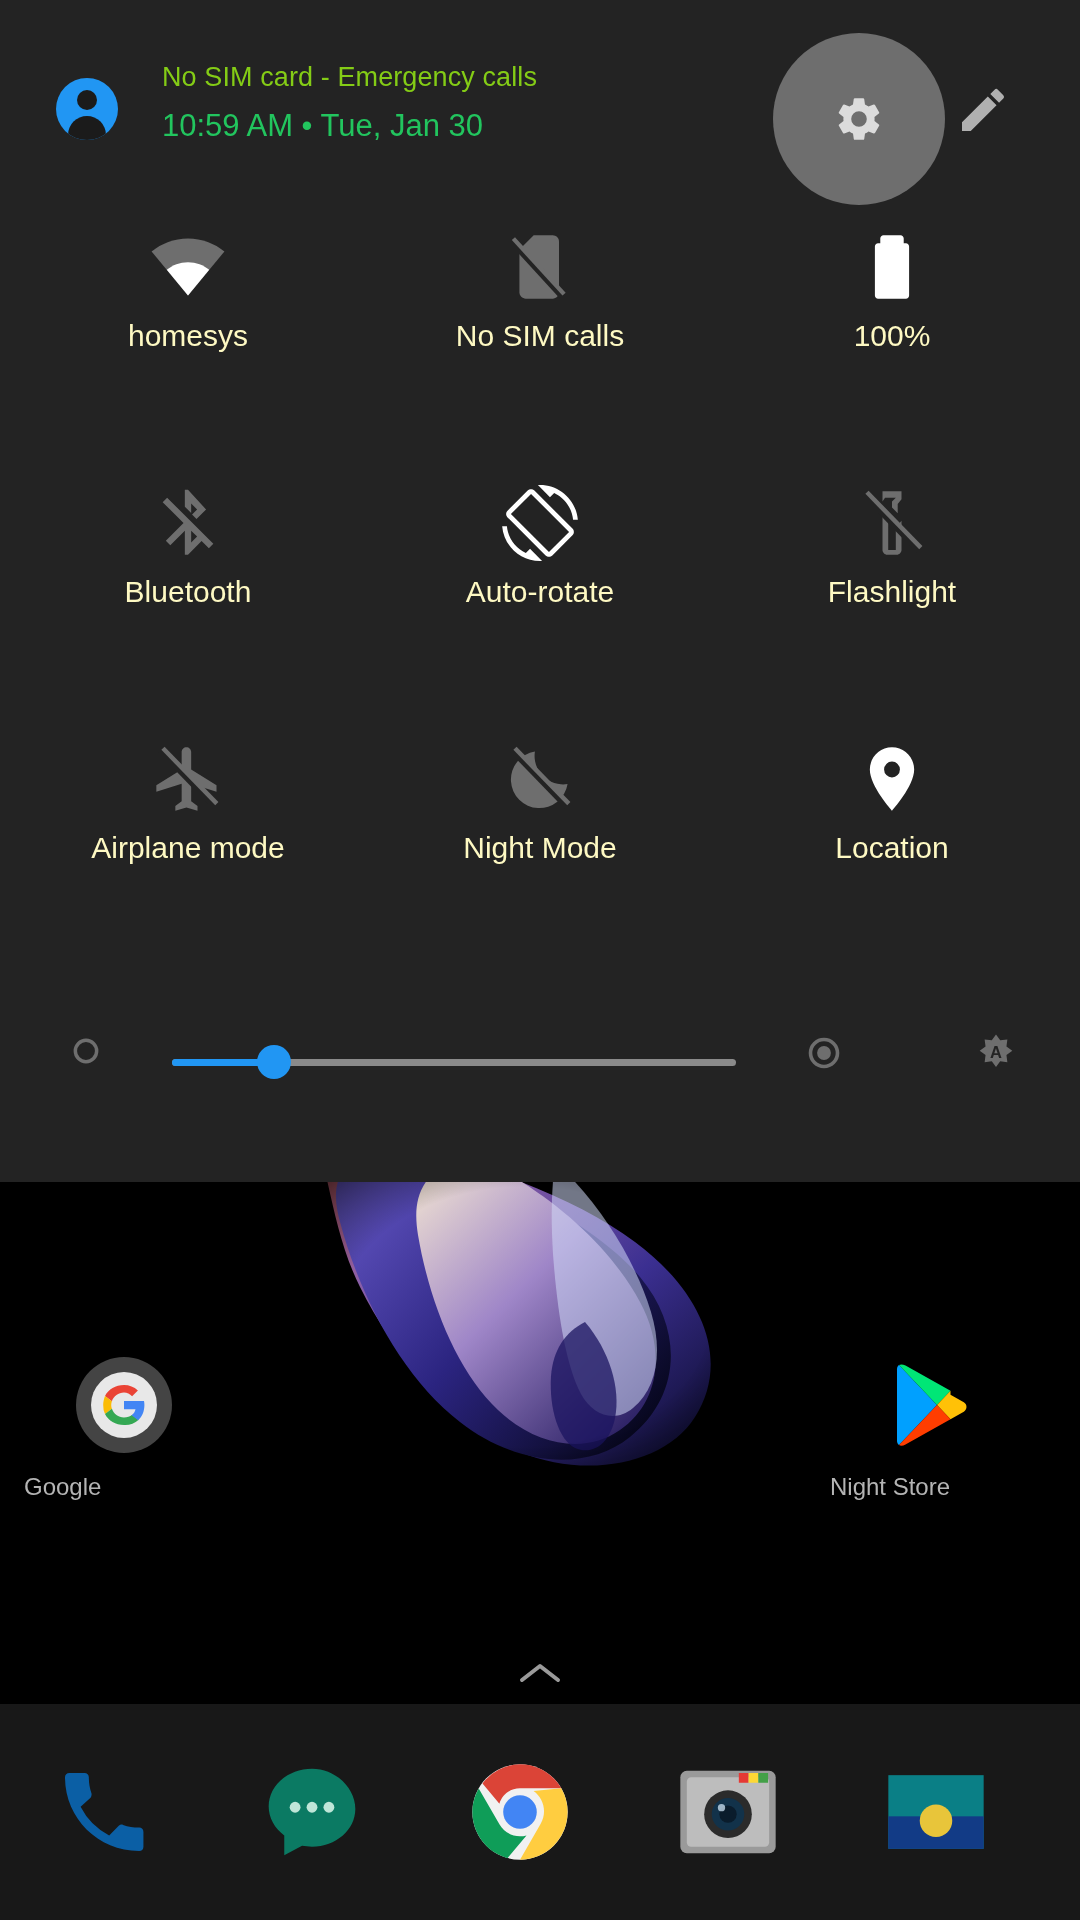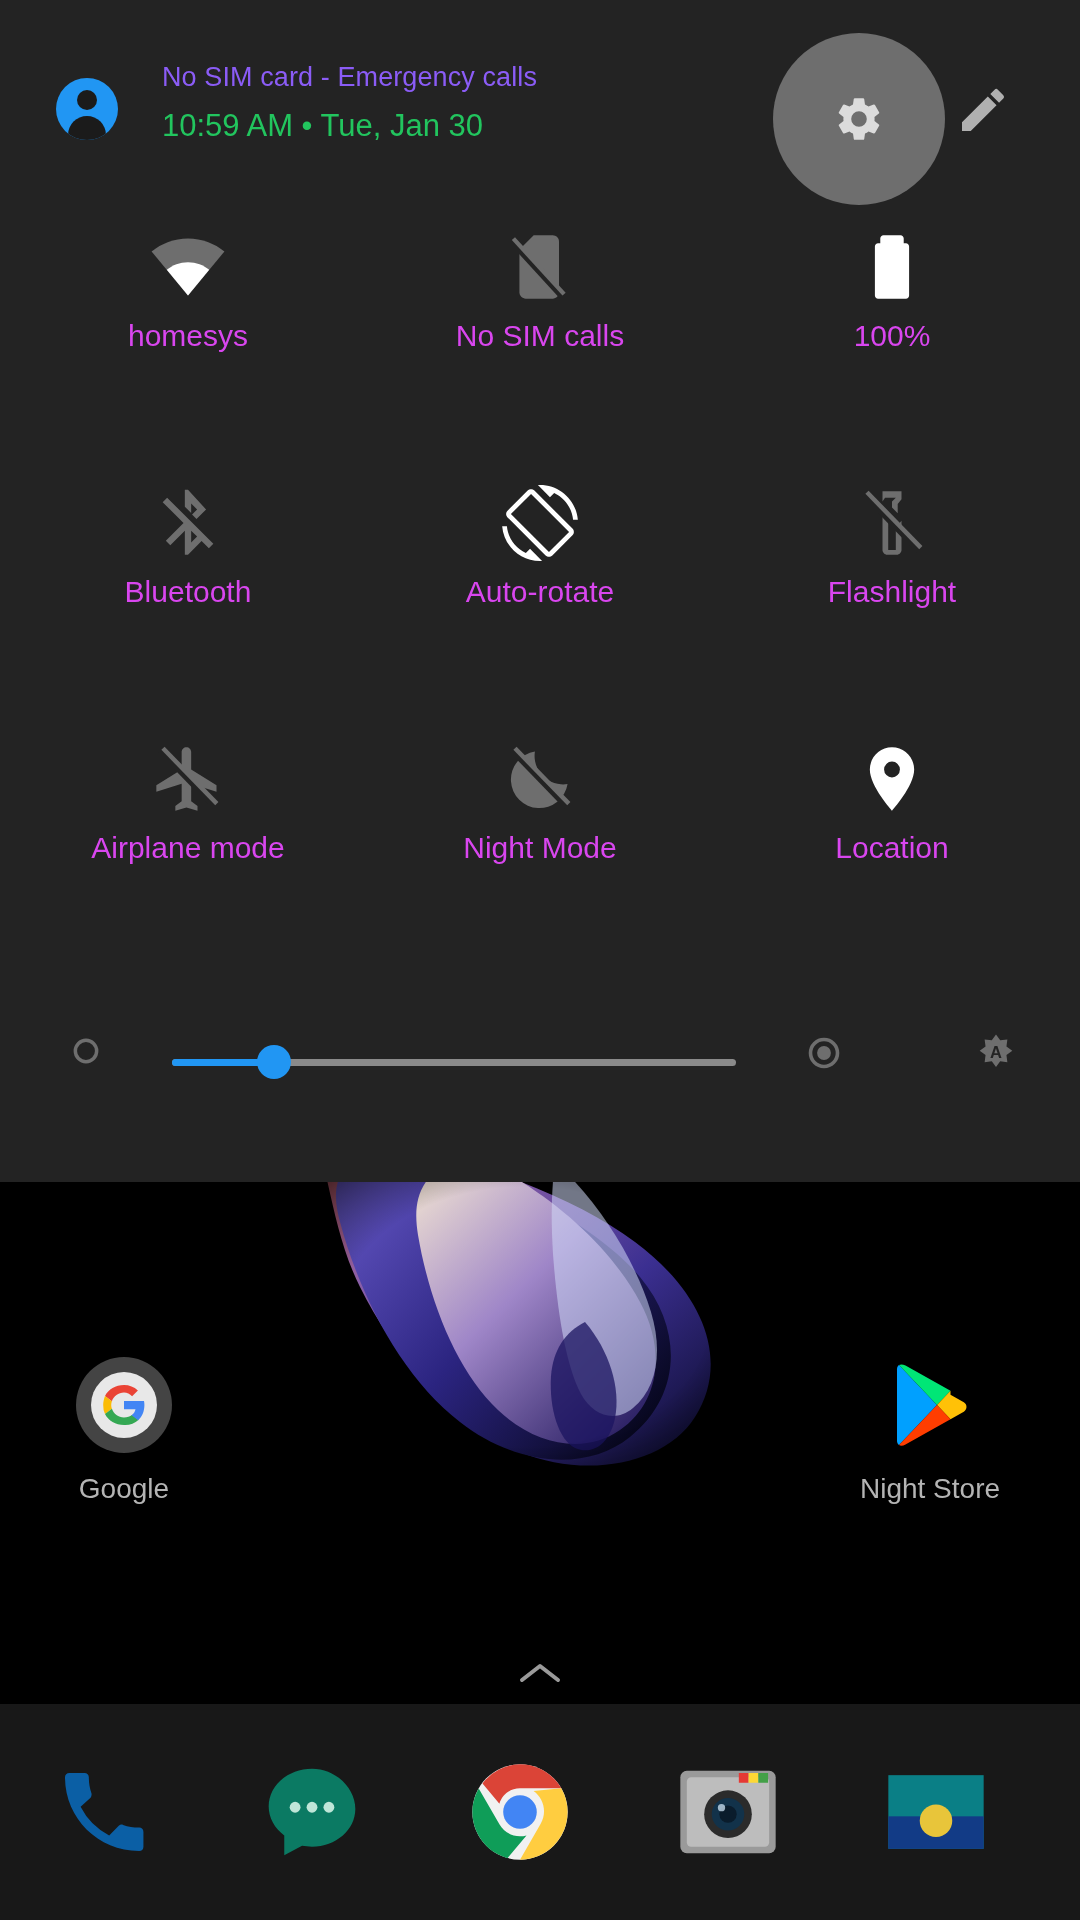--- a/index.html
+++ b/index.html
@@ -12,38 +12,38 @@
 
   
   #qs-header { position:absolute; left:0; top:0; width:1080px; height:205px; }
   #avatar { position:absolute; left:56px; top:78px; width:62px; height:62px;
     border-radius:50%; background:#2196f3; overflow:hidden; }
   #avatar .head { position:absolute; left:50%; top:12px; width:20px; height:20px;
     margin-left:-10px; border-radius:50%; background:#1b1b1b; }
   #avatar .body { position:absolute; left:50%; top:38px; width:38px; height:30px;
     margin-left:-19px; border-radius:19px 19px 0 0; background:#1b1b1b; }
   #carrier-text { position:absolute; left:162px; top:62px; font-size:27px;
-    color:#8b5cf6; letter-spacing:.1px; white-space:nowrap; }
+    color:#84cc16; letter-spacing:.1px; white-space:nowrap; }
   #clock-date { position:absolute; left:162px; top:108px; font-size:31px;
     color:#22c55e; white-space:nowrap; }
   #settings-button { position:absolute; left:773px; top:33px; width:172px; height:172px;
     border-radius:50%; background:#6e6e6e; }
   #settings-button svg { position:absolute; left:50%; top:50%;
     margin:-26px 0 0 -26px; width:52px; height:52px; }
   #edit-button { position:absolute; left:955px; top:82px; width:56px; height:56px; }
   #edit-button svg { width:56px; height:56px; }
 
   
   #qs-tiles { position:absolute; left:0; top:215px; width:1080px; height:740px; }
   .tile { position:absolute; width:360px; height:246px; }
   .tile .ticon { position:absolute; left:50%; top:14px; width:76px; height:76px;
     margin-left:-38px; }
   .tile .ticon svg { width:76px; height:76px; display:block; }
   .tile .tlabel { position:absolute; left:0; top:104px; width:100%;
-    text-align:center; font-size:30px; color:#d946ef; white-space:nowrap; }
+    text-align:center; font-size:30px; color:#fef9c3; white-space:nowrap; }
   .tile.c0 { left:8px; }  .tile.c1 { left:360px; } .tile.c2 { left:712px; }
   .tile.r0 { top:0; }     .tile.r1 { top:256px; }  .tile.r2 { top:512px; }
 
   
   #brightness-row { position:absolute; left:0; top:1005px; width:1080px; height:90px; }
   #bright-low-icon { position:absolute; left:70px; top:30px; width:32px; height:32px; }
   #slider-track { position:absolute; left:172px; top:54px; width:564px; height:7px;
     border-radius:4px; background:#8a8a8a; }
   #slider-fill { position:absolute; left:0; top:0; height:7px; border-radius:4px;
     background:#2196f3; }
@@ -53,21 +53,21 @@
   #bright-auto-icon { position:absolute; left:974px; top:28px; width:44px; height:44px; }
 
   
   #home { position:absolute; left:0; top:1182px; width:1080px; height:738px;
     background:#000; overflow:hidden; }
   #wallpaper { position:absolute; left:255px; top:-10px; width:540px; height:380px; }
   .app { position:absolute; width:200px; }
   .app .aicon { position:absolute; left:50%; margin-left:-48px; top:0;
     width:96px; height:96px; }
   .app .alabel { position:absolute; left:0; top:116px; width:100%;
-    text-align:center; font-size:28px; color:#b4b4b4; white-space:nowrap; }
+    font-size:24px; color:#b4b4b4; white-space:nowrap; }
   #app-google { left:24px; top:175px; }
   #app-play   { left:830px; top:175px; }
   #google-disc { position:absolute; left:0; top:0; width:96px; height:96px;
     border-radius:50%; background:rgba(150,150,150,.45); }
   #up-chevron { position:absolute; left:50%; margin-left:-22px; top:478px;
     width:44px; height:26px; }
   #dock { position:absolute; left:0; top:522px; width:1080px; height:216px;
     background:#181818; }
   .dock-item { position:absolute; top:56px; width:104px; height:104px; }
   .dock-item svg, .dock-item div { width:104px; height:104px; }

